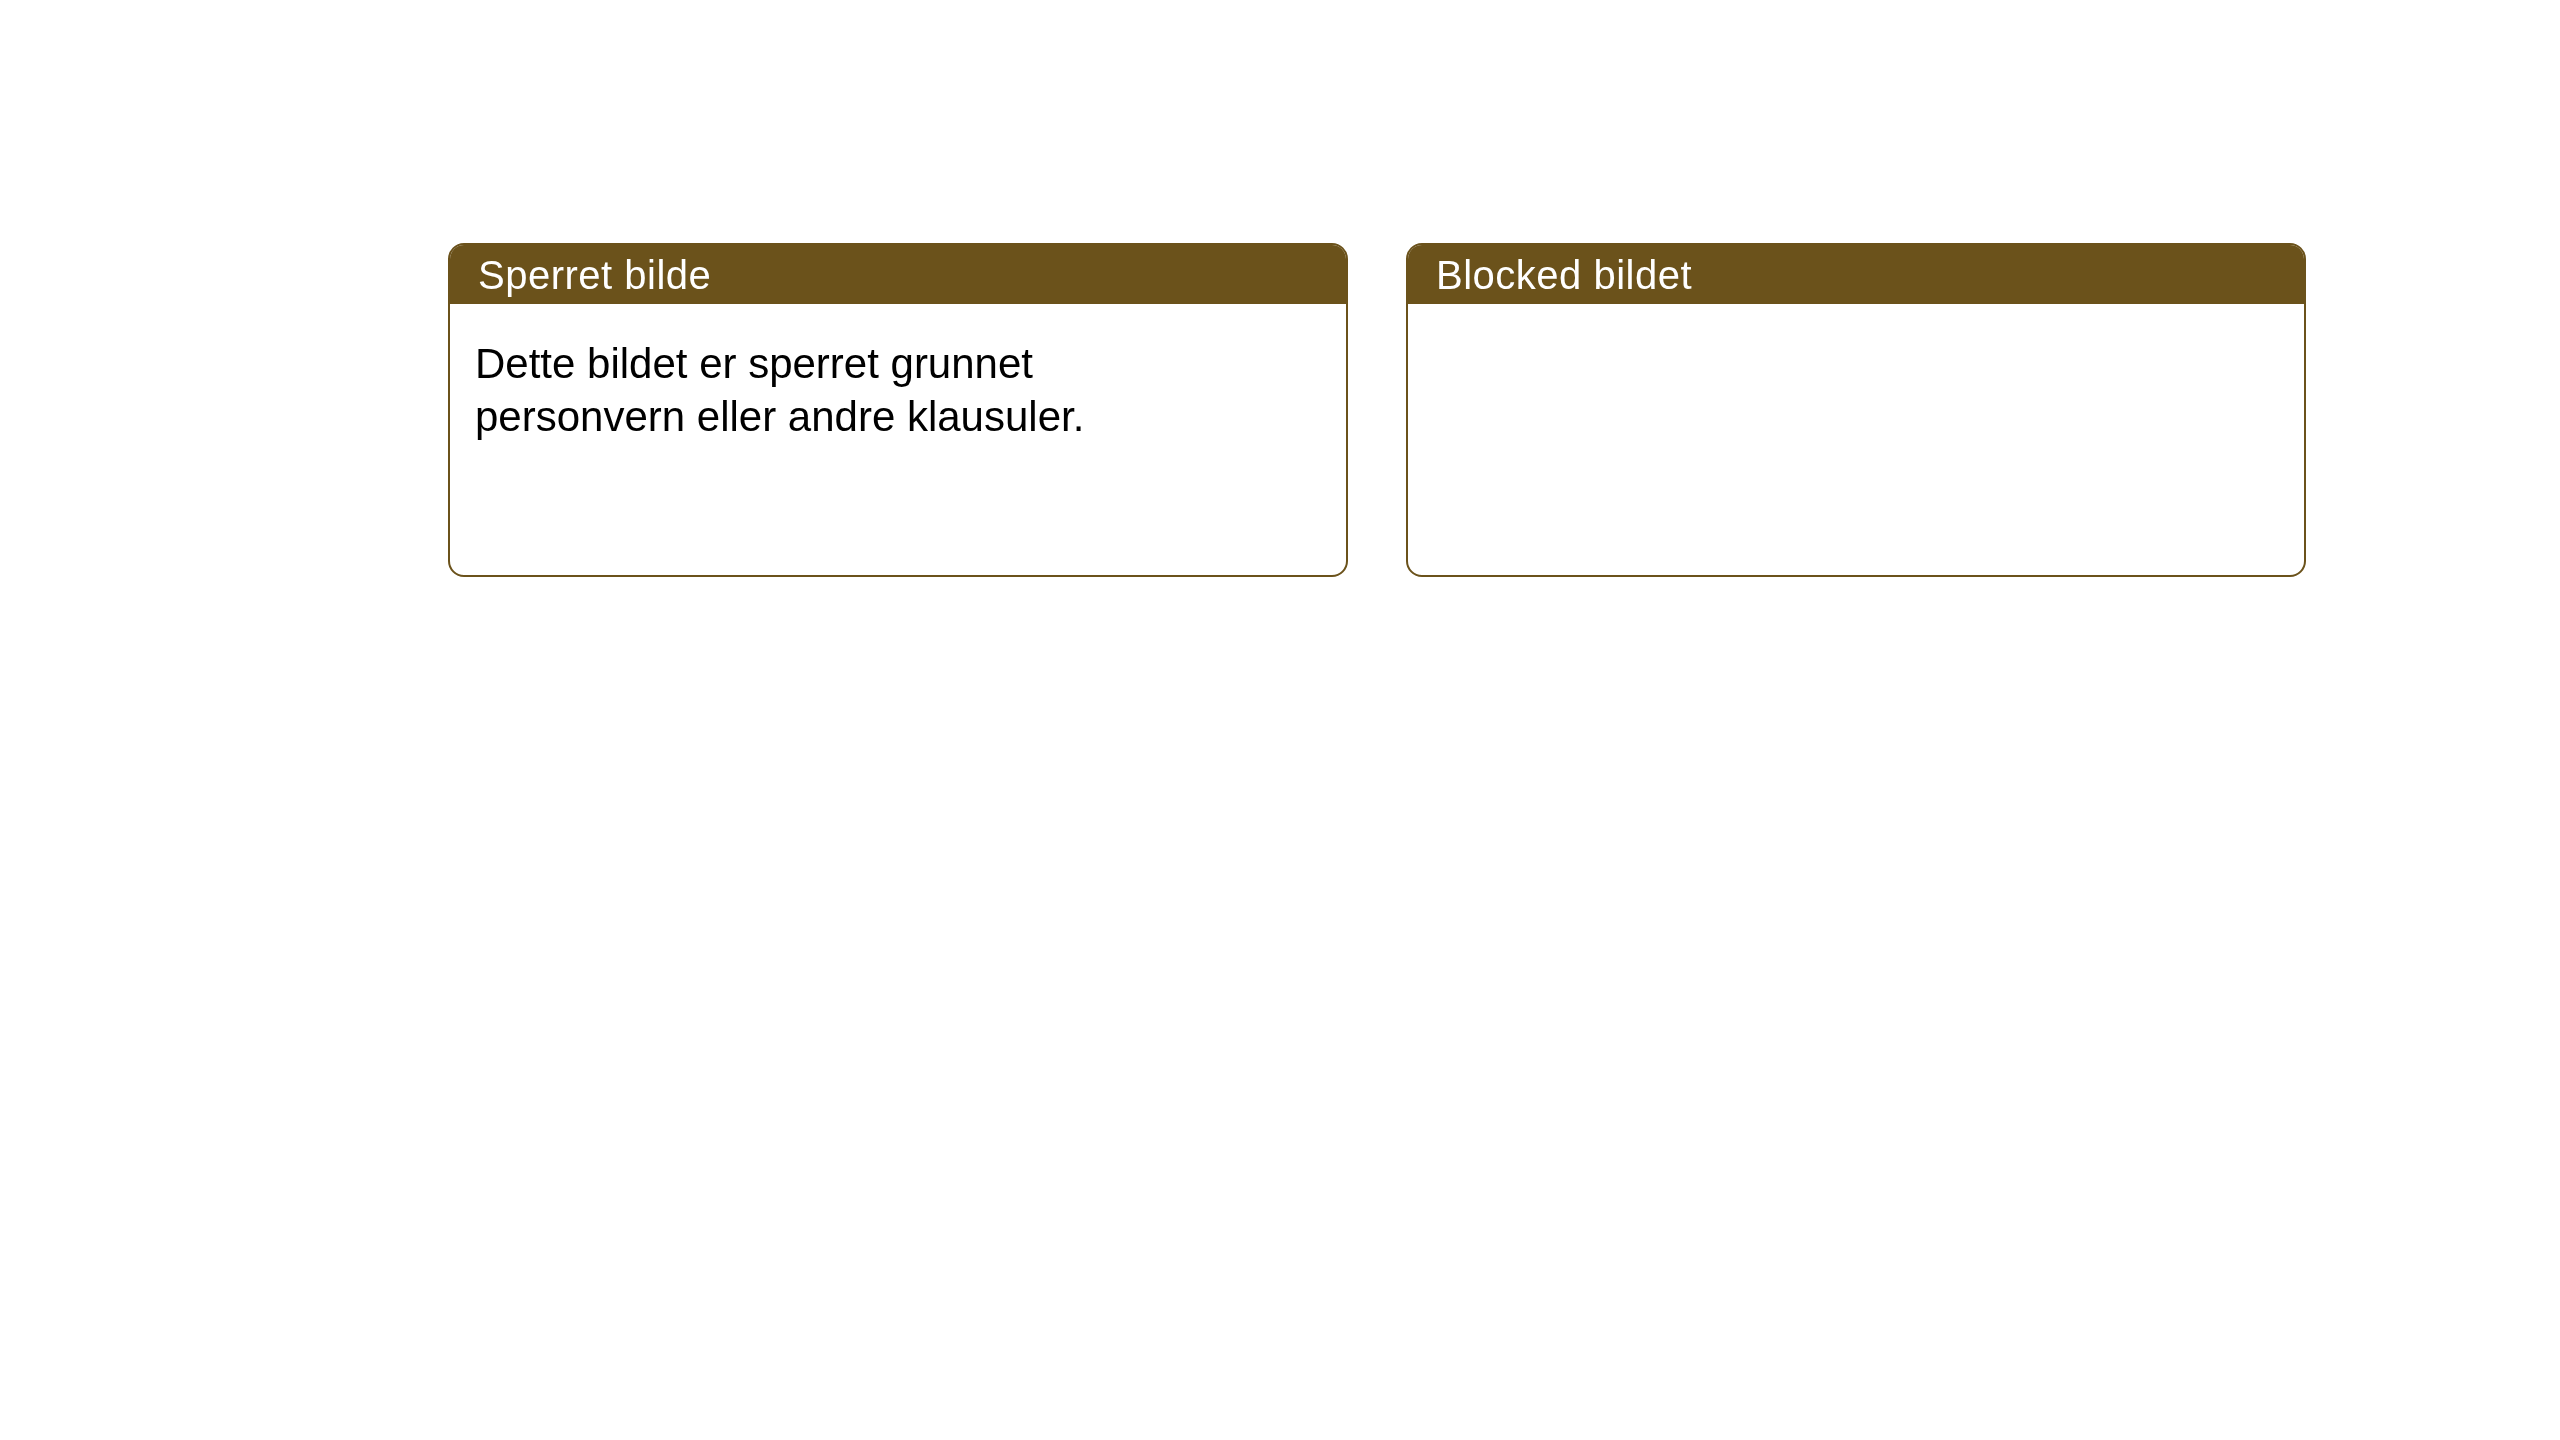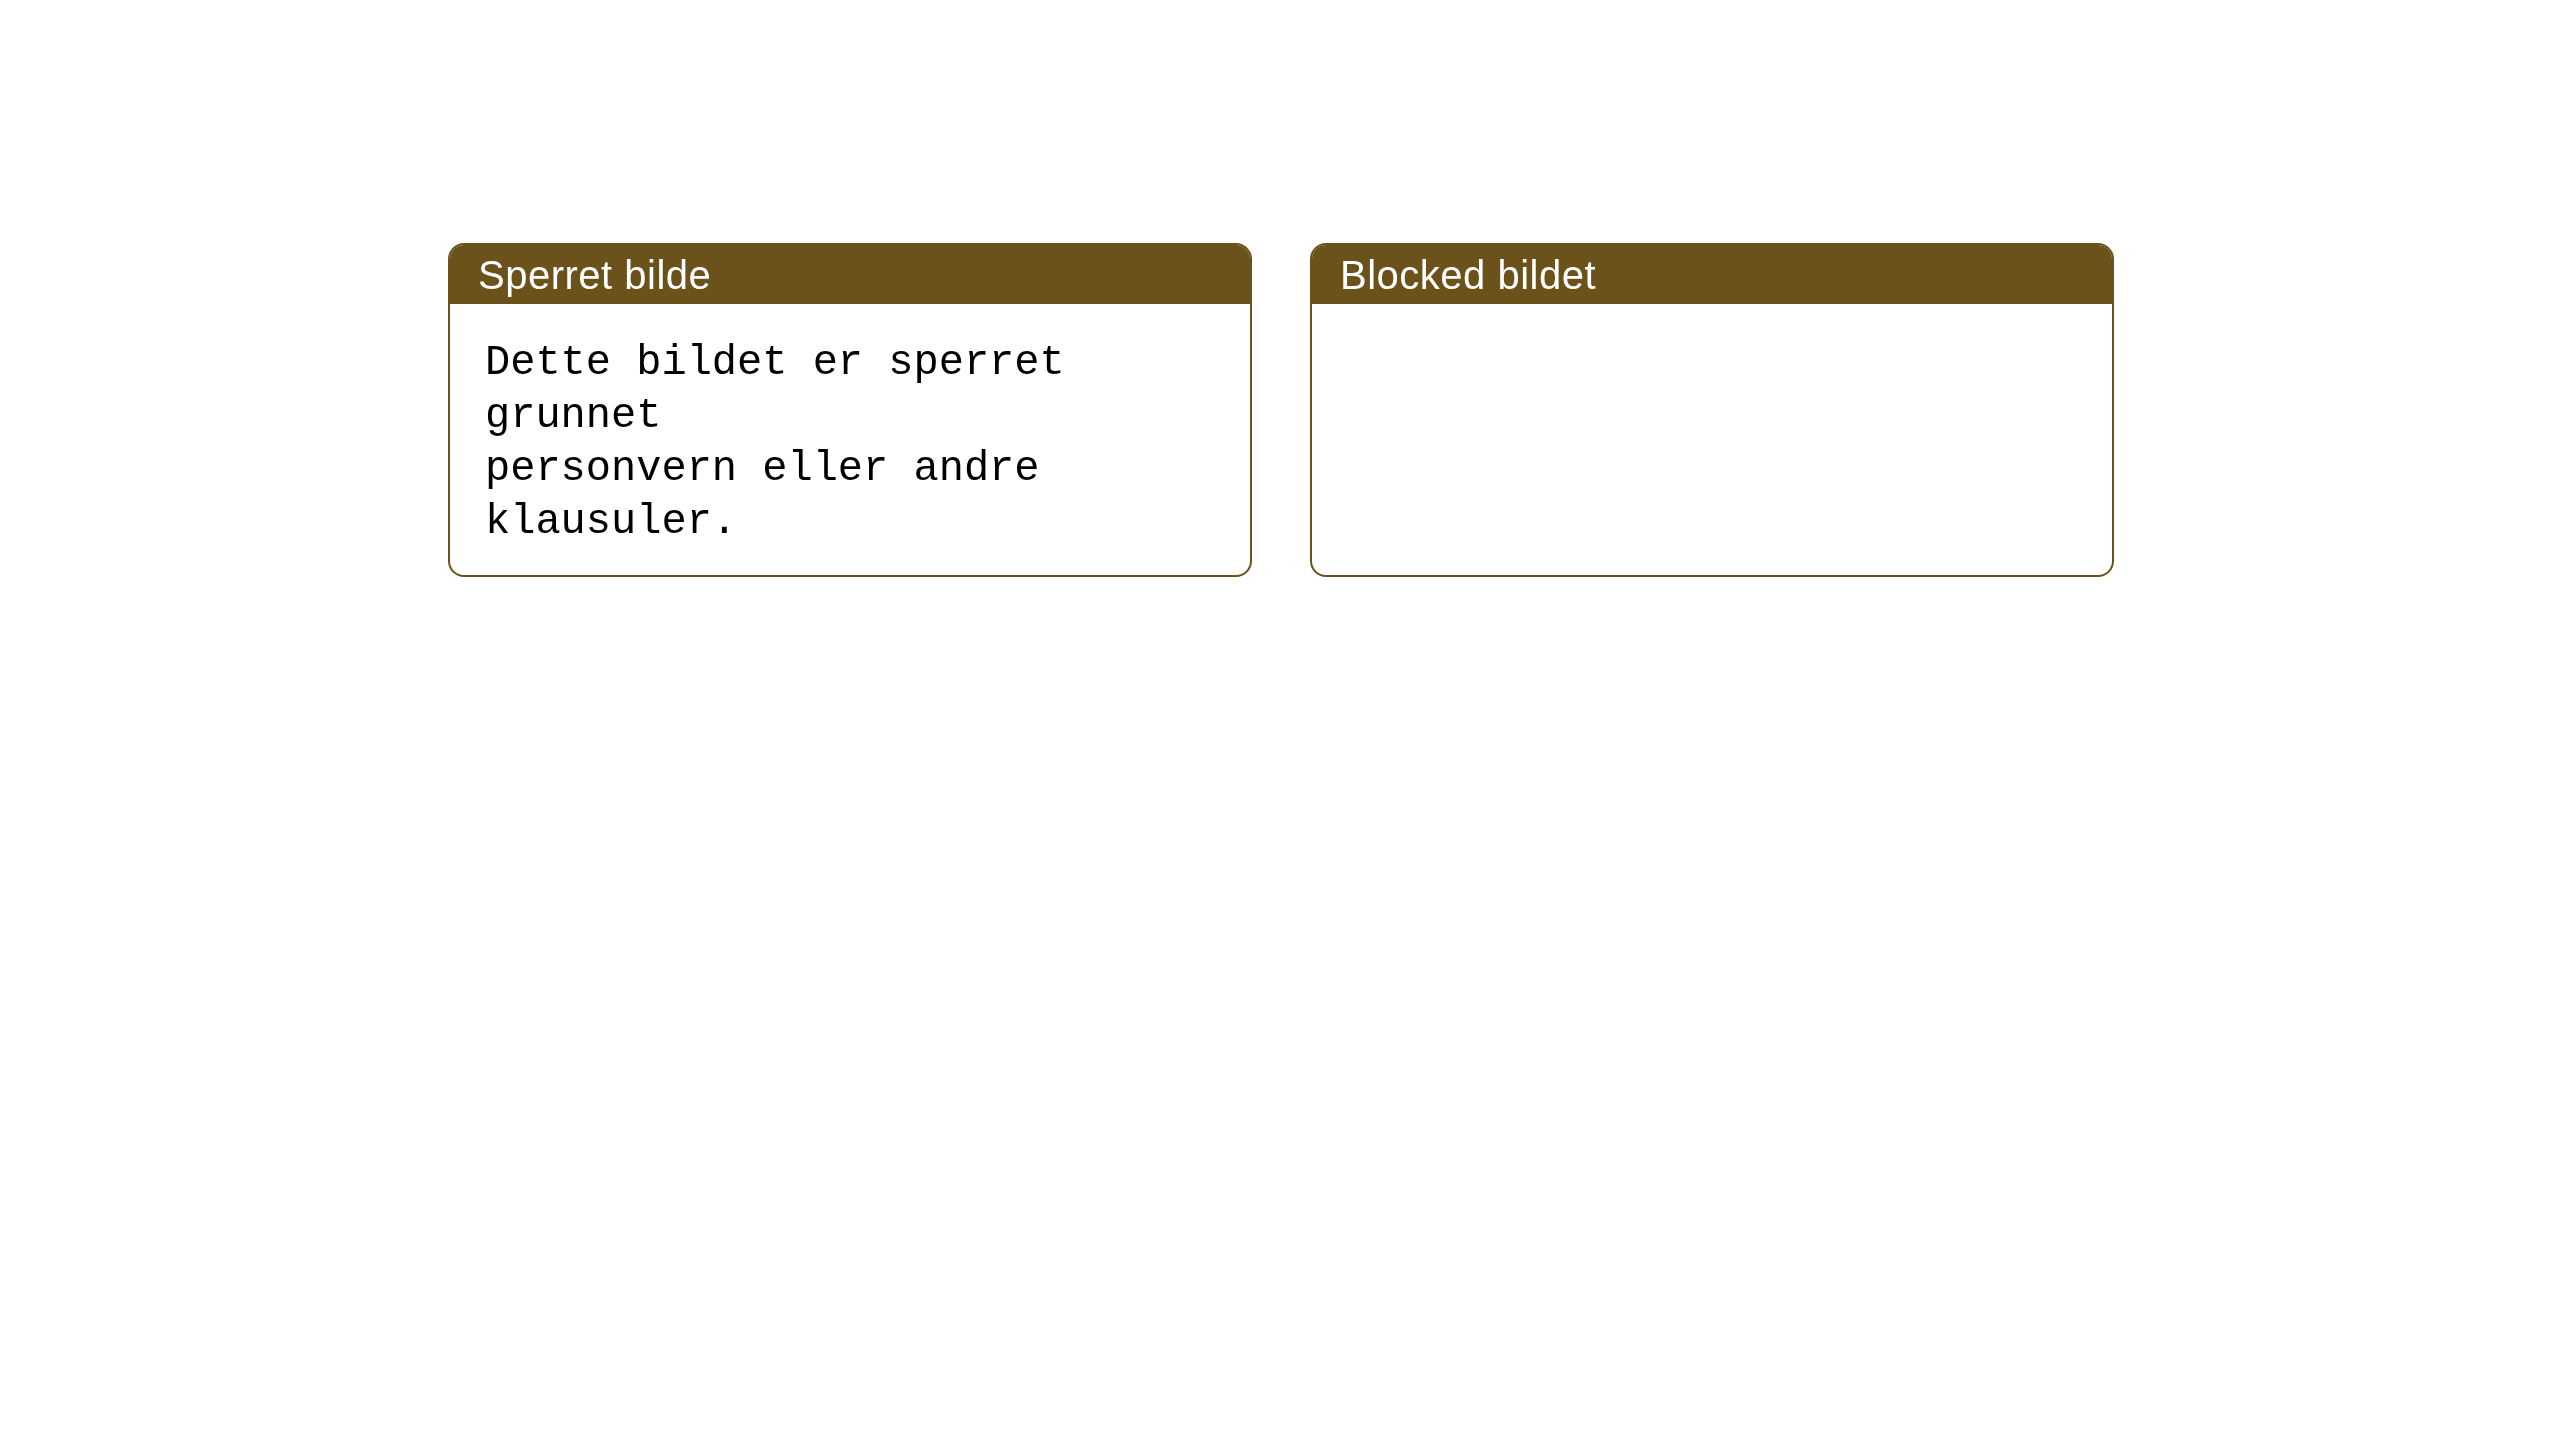--- a/index.html
+++ b/index.html
@@ -18,21 +18,21 @@
     overflow: hidden;
   }
   .cards-row {
     position: absolute;
     left: 448px;
     top: 243px;
     display: flex;
     gap: 58px;
   }
   .notice-card {
-    width: 804px;
+    width: 900px;
     height: 334px;
     background: #FFFFFF;
     border: 2px solid var(--border-color);
     border-radius: 16px;
     overflow: hidden;
   }
   .notice-card .card-header {
     height: 59px;
     background: var(--header-bg);
     display: flex;
@@ -40,22 +40,21 @@
     padding: 0 28px;
   }
   .notice-card .card-title {
     color: var(--header-fg);
     font-size: 40px;
     line-height: 1;
     font-weight: 400;
     letter-spacing: 0.5px;
   }
   .notice-card .card-body {
-    padding: 33px 35px;
-    font-family: Liberation Mono, monospace;
+    padding: 33px 25px;
   }
   .notice-card .card-text {
     color: var(--body-fg);
     font-size: 42px;
     line-height: 53px;
     white-space: pre-line;
   }
 </style>
 </head>
 <body>

